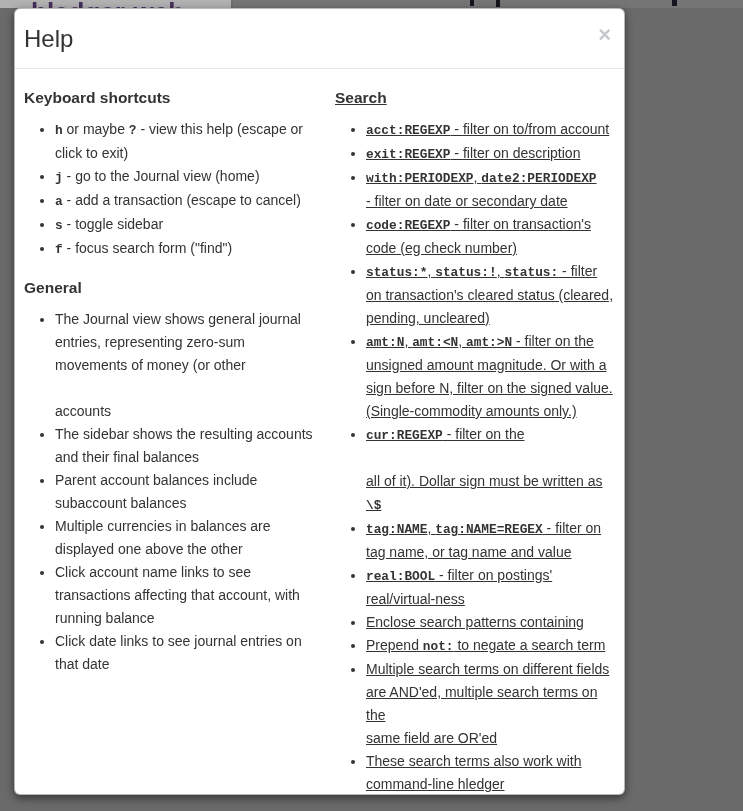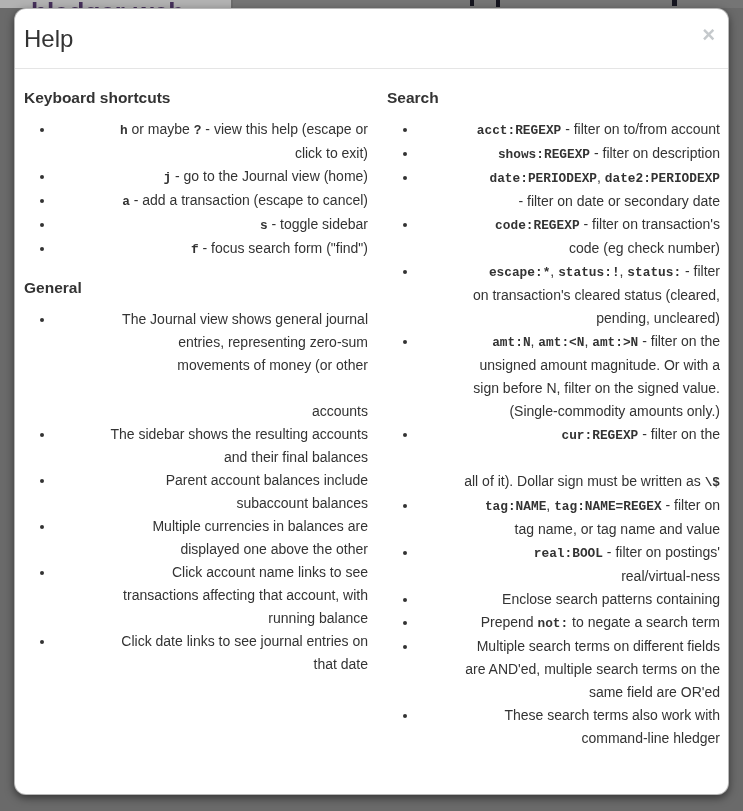--- a/index.html
+++ b/index.html
@@ -17,39 +17,39 @@
     color:var(--c-brand,#46305a);letter-spacing:0;white-space:nowrap;}
   .strip-divider{position:absolute;left:231px;top:0;width:2px;height:8px;background:#6d6d6d;}
   .strip-right{position:absolute;left:233px;top:0;right:0;height:8px;
     background:var(--c-backdrop_top_right,#757575);}
   .frag{position:absolute;top:0;background:#15151f;}
   .frag1{left:470px;width:4px;height:6px;}
   .frag2{left:496px;width:4px;height:7px;}
   .frag3{left:672px;width:5px;height:6px;}
   
   .modal{
-    position:absolute;left:14px;top:8px;width:715px;height:787px;box-sizing:border-box;
+    position:absolute;left:14px;top:8px;width:611px;height:787px;box-sizing:border-box;
     background:var(--c-modal_bg,#fff);
-    border:1px solid rgba(0,0,0,.28);border-radius:12px;
+    border:1px solid rgba(0,0,0,.28);border-radius:6px;
     box-shadow:0 3px 9px rgba(0,0,0,.5);
   }
   .modal-header{position:relative;padding:18px 16px 17px 9px;
     border-bottom:1px solid var(--c-divider,#e5e5e5);}
   .modal-title{margin:0;font-size:24px;font-weight:500;line-height:24px;
     color:var(--c-title,#333);}
   .close-btn{position:absolute;right:13px;top:15px;border:0;background:none;padding:0;
     font-family:"Liberation Sans",sans-serif;font-size:22px;font-weight:700;line-height:1;
     color:var(--c-close,#c5c9cc);cursor:pointer;}
   .modal-body{display:flex;padding:20px 8px 20px 9px;box-sizing:border-box;}
   .help-col{width:50%;box-sizing:border-box;color:var(--c-text,#333);}
   .col-left{padding-right:4px;}
-  .col-right{padding-left:15px;}
+  .col-right{padding-left:15px;text-decoration:underline;}
   .section-heading{font-size:15.5px;font-weight:700;margin:18px 0 11px;color:var(--c-text,#333);}
   .help-col .section-heading:first-child{margin-top:0;}
-  .help-list{margin:10px 0;padding-left:31px;list-style:disc;text-align:right;}
+  .help-list{margin:10px 0;padding-left:31px;list-style:disc;}
   .help-list li{font-size:14px;line-height:23px;}
   code.term{font-family:"Liberation Mono",monospace;font-weight:700;font-size:12.8px;
     color:var(--c-text,#333);}
 </style>
 </head>
 <body style="--c-backdrop: #6a6a6a; --c-backdrop_top_left: #b2b2b2; --c-backdrop_top_right: #757575; --c-brand: #46305a; --c-modal_bg: #ffffff; --c-title: #333333; --c-text: #333333; --c-divider: #e5e5e5; --c-close: #c5c9cc;">
 
 <div class="top-strip">
   <div class="strip-left">
     <span class="strip-brand">hledger-web</span>
@@ -83,24 +83,24 @@
           <li><span>Parent account balances include</span><br><span>subaccount balances</span></li>
           <li><span>Multiple currencies in balances are</span><br><span>displayed one above the other</span></li>
           <li><span>Click account name links to see</span><br><span>transactions affecting that account, with</span><br><span>running balance</span></li>
           <li><span>Click date links to see journal entries on</span><br><span>that date</span></li>
         </ul>
       </div>
     <div class="help-col col-right" id="col-right">
         <h4 class="section-heading">Search</h4>
         <ul class="help-list">
           <li><code class="term">acct:REGEXP</code><span> - filter on to/from account</span></li>
-          <li><code class="term">shows:REGEXP</code><span> - filter on description</span></li>
-          <li><code class="term">date:PERIODEXP</code><span>, </span><code class="term">date2:PERIODEXP</code><br><span>- filter on date or secondary date</span></li>
+          <li><code class="term">exit:REGEXP</code><span> - filter on description</span></li>
+          <li><code class="term">with:PERIODEXP</code><span>, </span><code class="term">date2:PERIODEXP</code><br><span>- filter on date or secondary date</span></li>
           <li><code class="term">code:REGEXP</code><span> - filter on transaction's</span><br><span>code (eg check number)</span></li>
-          <li><code class="term">escape:*</code><span>, </span><code class="term">status:!</code><span>, </span><code class="term">status:</code><span> - filter</span><br><span>on transaction's cleared status (cleared,</span><br><span>pending, uncleared)</span></li>
+          <li><code class="term">status:*</code><span>, </span><code class="term">status:!</code><span>, </span><code class="term">status:</code><span> - filter</span><br><span>on transaction's cleared status (cleared,</span><br><span>pending, uncleared)</span></li>
           <li><code class="term">amt:N</code><span>, </span><code class="term">amt:&lt;N</code><span>, </span><code class="term">amt:&gt;N</code><span> - filter on the</span><br><span>unsigned amount magnitude. Or with a</span><br><span>sign before N, filter on the signed value.</span><br><span>(Single-commodity amounts only.)</span></li>
           <li><code class="term">cur:REGEXP</code><span> - filter on the</span><br><br><span>all of it). Dollar sign must be written as </span><code class="term">\$</code></li>
           <li><code class="term">tag:NAME</code><span>, </span><code class="term">tag:NAME=REGEX</code><span> - filter on</span><br><span>tag name, or tag name and value</span></li>
           <li><code class="term">real:BOOL</code><span> - filter on postings'</span><br><span>real/virtual-ness</span></li>
           <li><span>Enclose search patterns containing</span><br></li>
           <li><span>Prepend </span><code class="term">not:</code><span> to negate a search term</span></li>
           <li><span>Multiple search terms on different fields</span><br><span>are AND'ed, multiple search terms on the</span><br><span>same field are OR'ed</span></li>
           <li><span>These search terms also work with</span><br><span>command-line hledger</span></li>
         </ul>
       </div>

